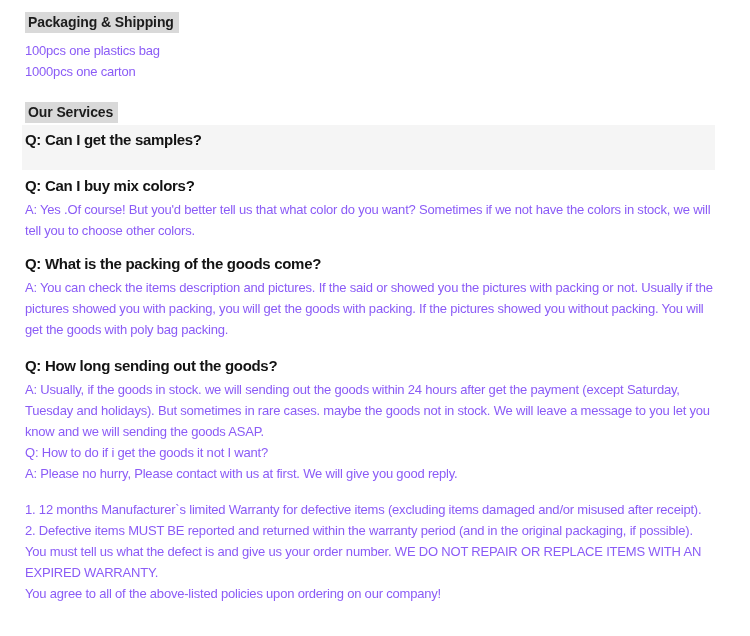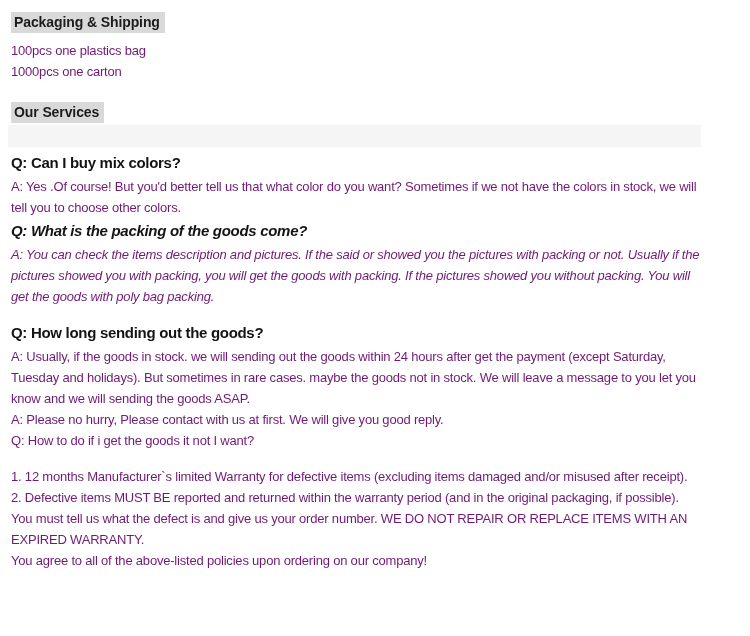--- a/index.html
+++ b/index.html
@@ -10,40 +10,40 @@
   body {
     width: 750px;
     height: 636px;
     overflow: hidden;
     font-family: "Liberation Sans", "DejaVu Sans", sans-serif;
   }
   .page {
     box-sizing: border-box;
     width: 594px;
     height: 636px;
-    padding: 12px 35px 0 11px;
+    padding: 12px 35px 0 25px;
   }
   .content {
     width: 690px;
   }
   
   .hl-title {
     display: inline-block;
     background: #d9d9d9;
     color: #1c1c1c;
     font-size: 14px;
     font-weight: bold;
     line-height: 17px;
     padding: 2px 5px 2px 3px;
     letter-spacing: -0.1px;
   }
   .body-line {
     font-size: 13px;
     line-height: 21px;
-    color: #701a75;
+    color: #8b5cf6;
     letter-spacing: -0.2px;
     margin: 0;
   }
   .pack-lines {
     margin-top: 7px;
   }
   .services-title-row {
     margin-top: 20px;
   }
   .question {
@@ -57,21 +57,21 @@
   .faq-item {
     margin: 0;
   }
   .faq-samples {
     background: #f5f5f5;
     margin-top: 2px;
     margin-left: -3px;
     padding: 5px 0 17px 3px;
   }
   .faq-mix-colors  { margin-top: 6px; }
-  .faq-packing     { margin-top: 3px; font-style: italic; }
+  .faq-packing     { margin-top: 13px; }
   .faq-shipping-time { margin-top: 16px; }
   .faq-warranty    { margin-top: 15px; }
   .q-warranty-hl {
     display: inline-block;
     background: #f1f1f1;
     padding: 1px 6px 1px 0;
   }
 </style>
 </head>
 <body>
@@ -86,37 +86,38 @@
         <p class="body-line">1000pcs one carton</p>
       </div>
     </div>
 
     <div class="section">
       <div class="services-title-row">
         <span class="hl-title">Our Services</span>
       </div>
 
       <div class="faq-item faq-samples">
+        <p class="question">Q: Can I get the samples?</p>
       </div>
 
       <div class="faq-item faq-mix-colors">
         <p class="question">Q: Can I buy mix colors?</p>
         <p class="body-line">A: Yes .Of course! But you'd better tell us that what color do you want? Sometimes if we not have the colors in stock, we will tell you to choose other colors.</p>
       </div>
 
       <div class="faq-item faq-packing">
         <p class="question">Q: What is the packing of the goods come?</p>
         <p class="body-line">A: You can check the items description and pictures. If the said or showed you the pictures with packing or not. Usually if the pictures showed you with packing, you will get the goods with packing. If the pictures showed you without packing. You will get the goods with poly bag packing.</p>
       </div>
 
       <div class="faq-item faq-shipping-time">
         <p class="question">Q: How long sending out the goods?</p>
         <p class="body-line">A: Usually, if the goods in stock. we will sending out the goods within 24 hours after get the payment (except Saturday, Tuesday and holidays). But sometimes in rare cases. maybe the goods not in stock. We will leave a message to you let you know and we will sending the goods ASAP.</p>
+        <p class="body-line">Q: How to do if i get the goods it not I want?</p>
         <p class="body-line">A: Please no hurry, Please contact with us at first. We will give you good reply.</p>
-        <p class="body-line">Q: How to do if i get the goods it not I want?</p>
       </div>
 
       <div class="faq-item faq-warranty">
         <p class="body-line">1. 12 months Manufacturer`s limited Warranty for defective items (excluding items damaged and/or misused after receipt).</p>
         <p class="body-line">2. Defective items MUST BE reported and returned within the warranty period (and in the original packaging, if possible). You must tell us what the defect is and give us your order number. WE DO NOT REPAIR OR REPLACE ITEMS WITH AN EXPIRED WARRANTY.</p>
         <p class="body-line">You agree to all of the above-listed policies upon ordering on our company!</p>
       </div>
 
     </div>
   </div>

